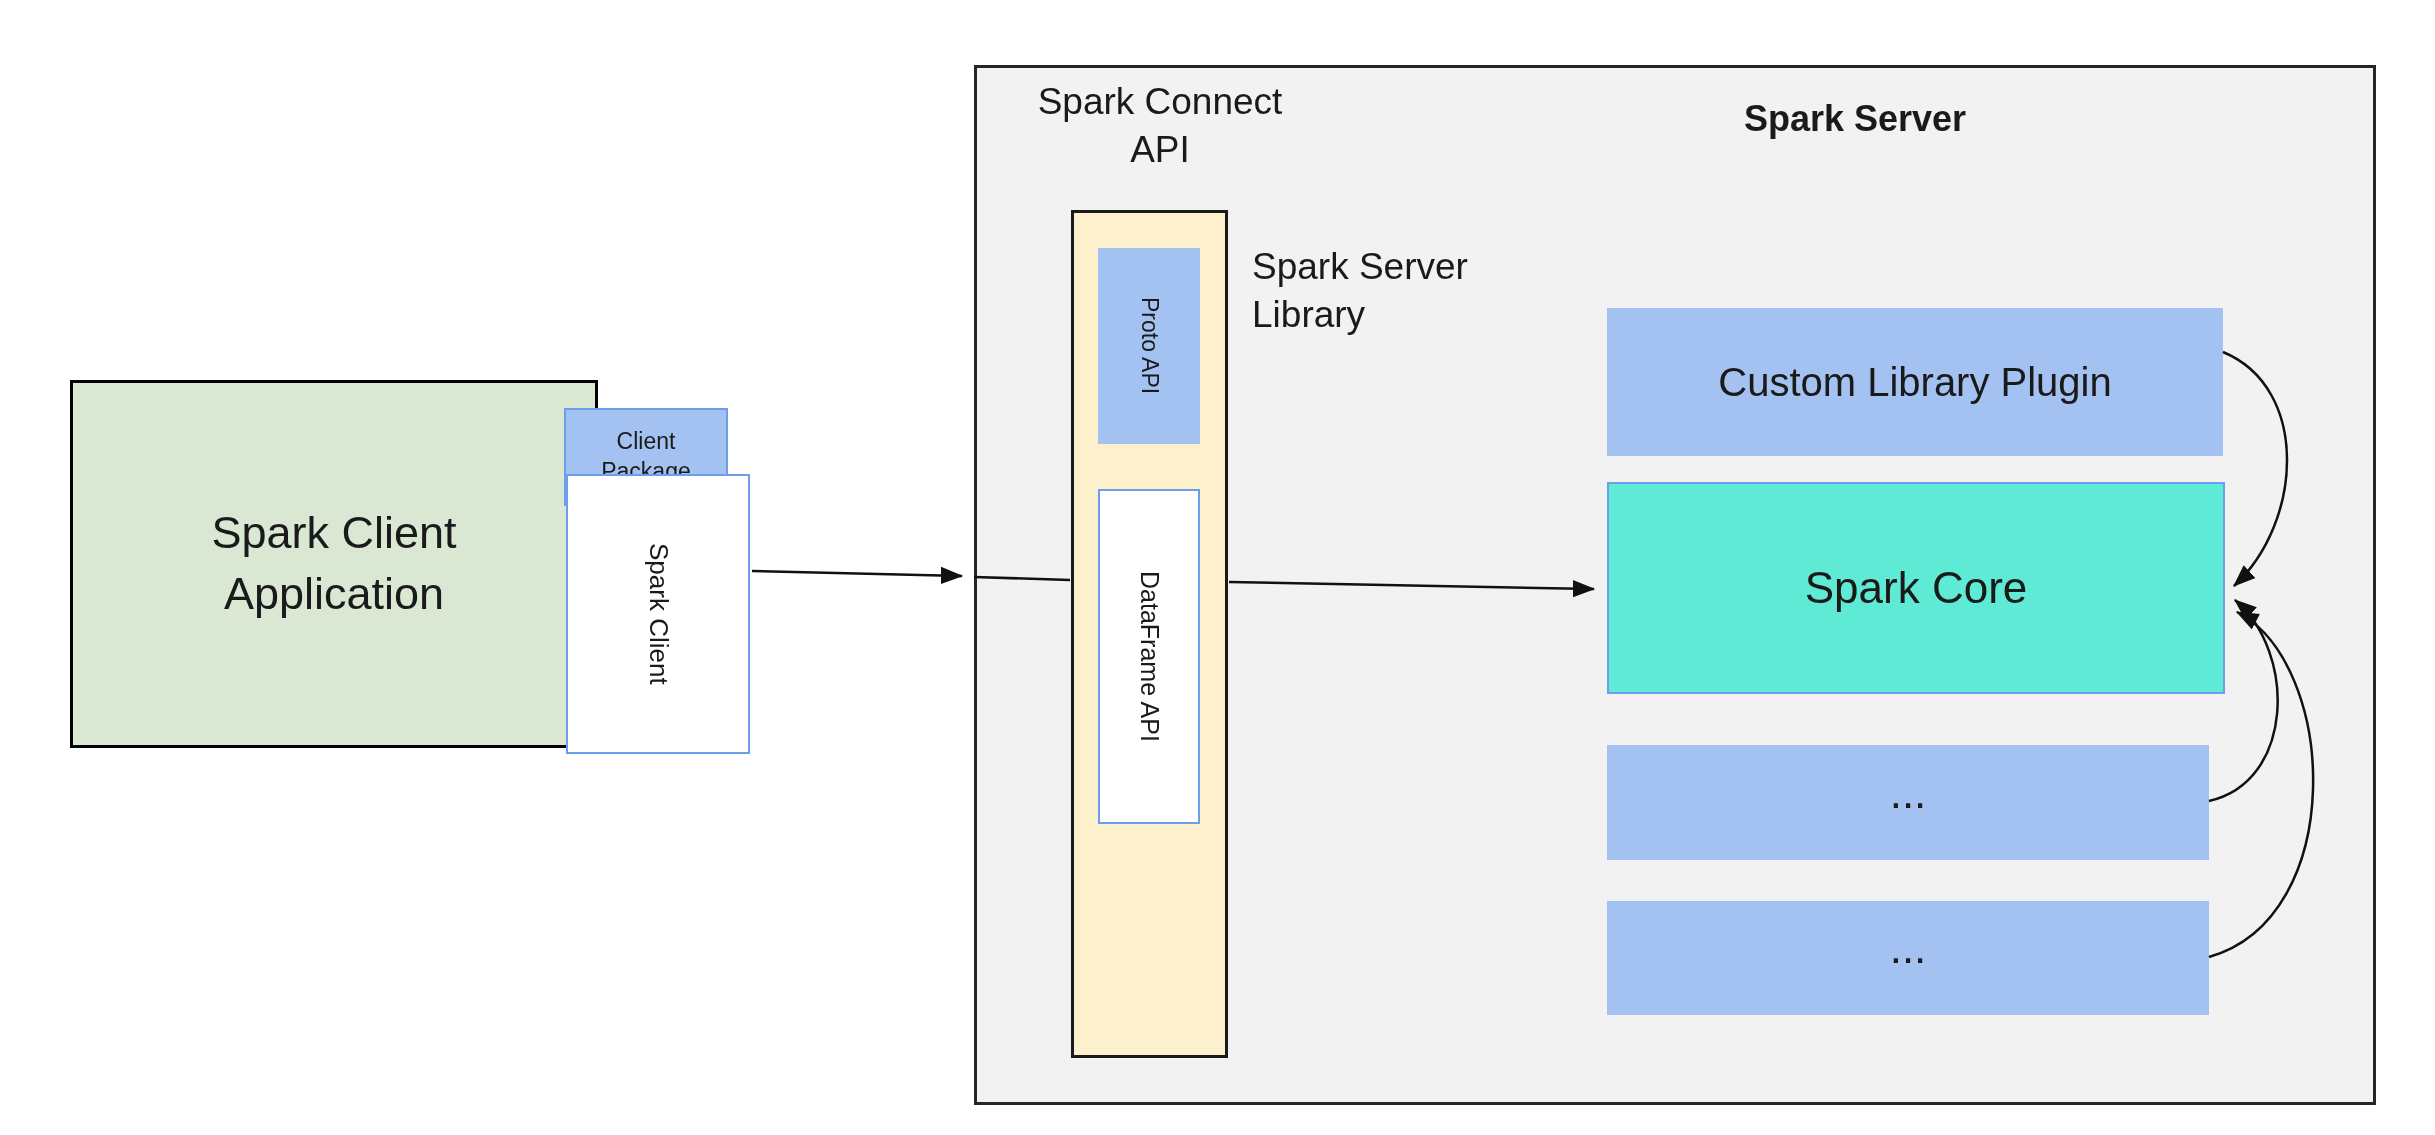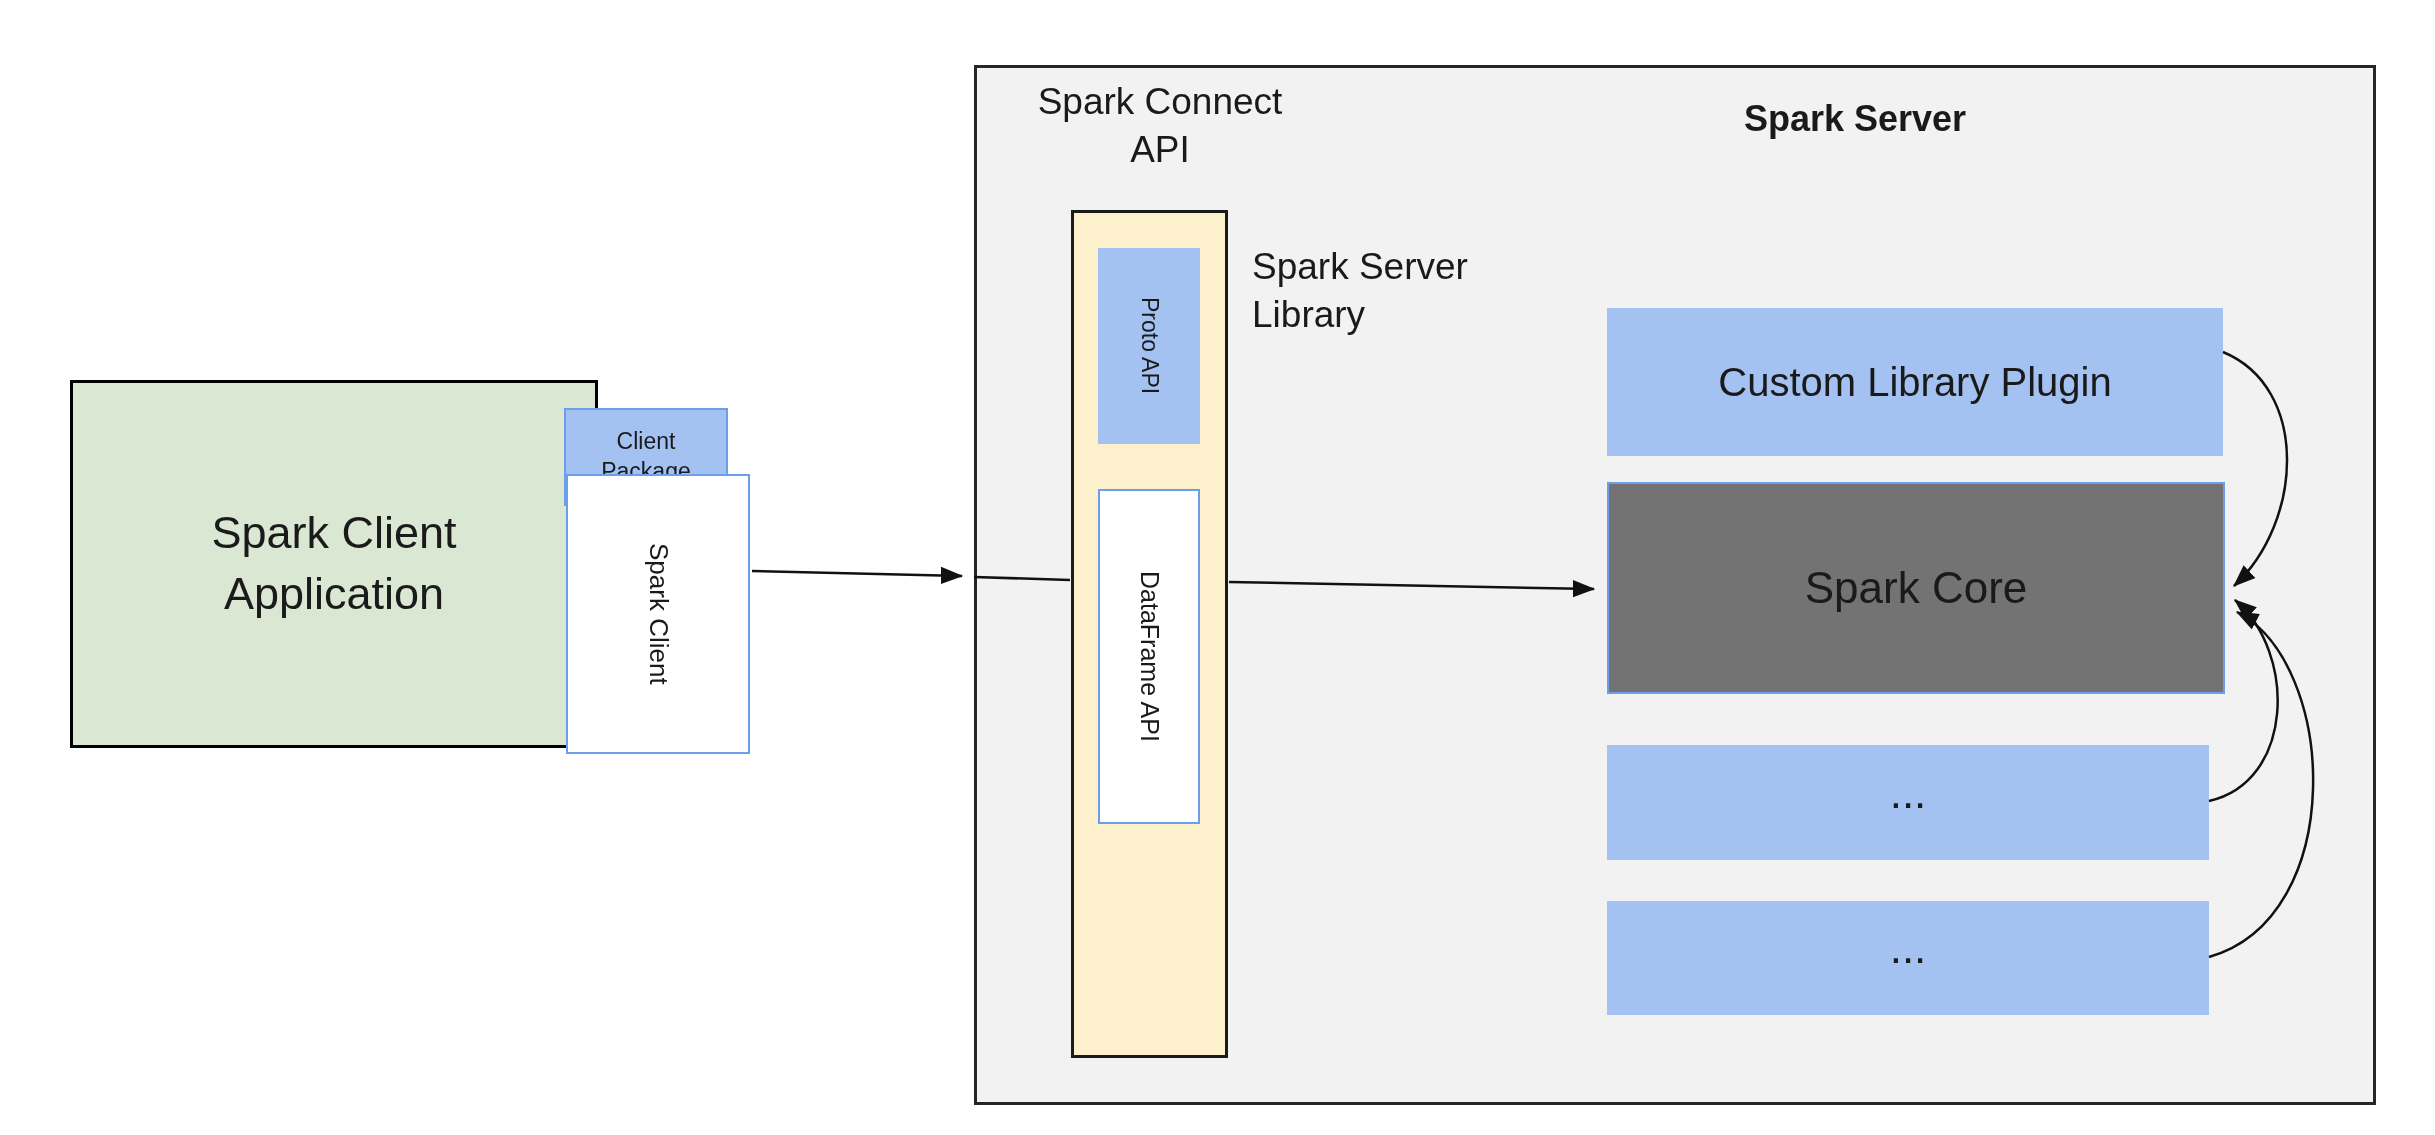--- a/index.html
+++ b/index.html
@@ -102,21 +102,21 @@
   
   .plugin-box {
     left: 1607px; top: 280px; width: 616px; height: 148px;
     background: var(--blue-fill, #a3c2f2);
     font-size: 40px;
     z-index: 2;
     margin-top: 28px;
   }
   .core-box {
     left: 1607px; top: 482px; width: 618px; height: 212px;
-    background: #737373;
+    background: #5eead4;
     border: 2px solid var(--blue-border, #6d9eeb);
     font-size: 44px;
     z-index: 2;
   }
   .ellipsis-1 {
     left: 1607px; top: 745px; width: 602px; height: 115px;
     background: var(--blue-fill, #a3c2f2);
     font-size: 44px;
     z-index: 2;
   }

